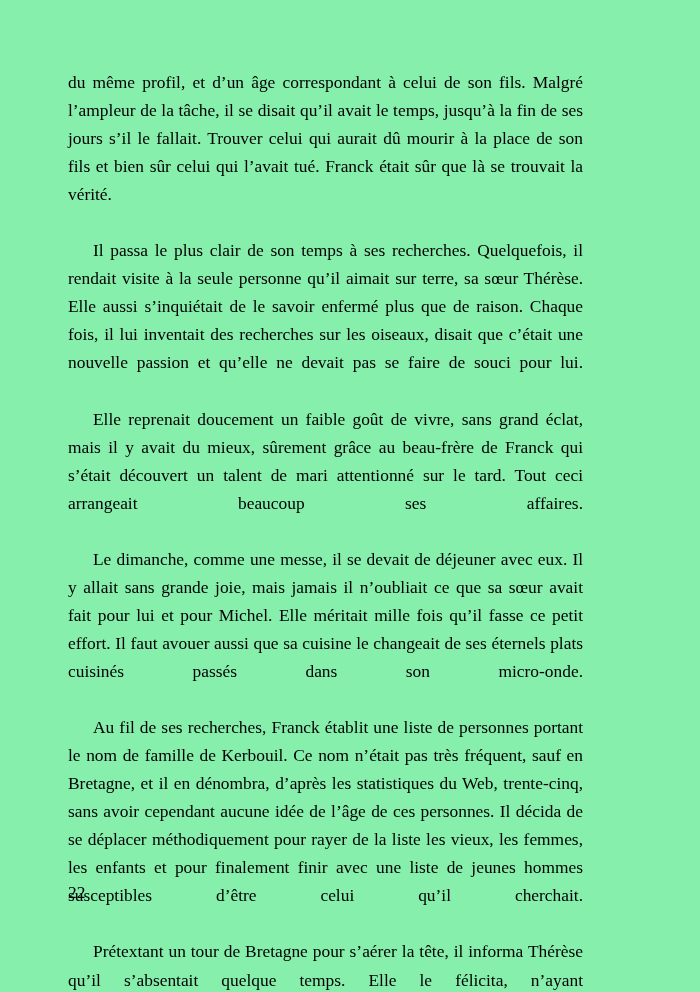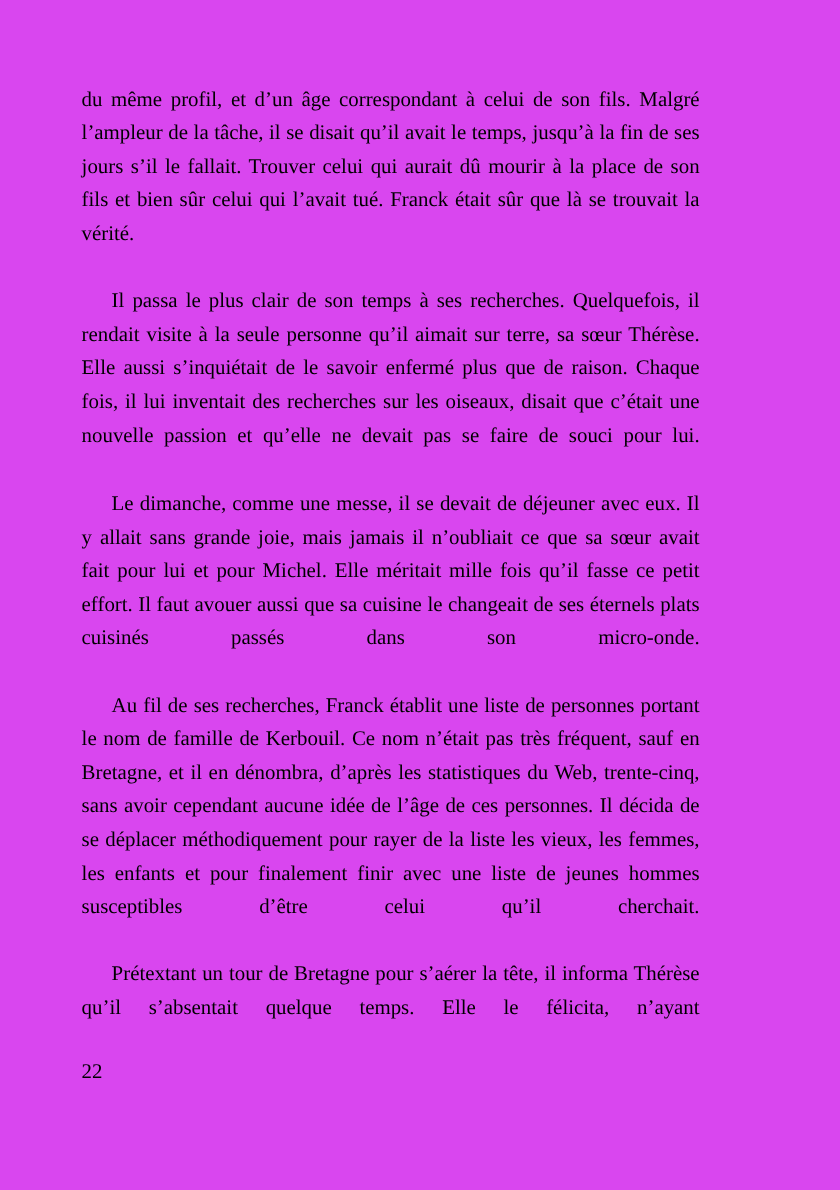--- a/index.html
+++ b/index.html
@@ -7,21 +7,21 @@
     margin: 0;
     padding: 0;
     background: #ffffff;
   }
 
   .page {
     position: relative;
     width: 700px;
     height: 992px;
     margin: 0 auto;
-    background: #d946ef;
+    background: #86efac;
     overflow: hidden;
     box-sizing: border-box;
   }
 
   .text-column {
     position: absolute;
     left: 68px;
     top: 68px;
     width: 515px;
   }
@@ -62,20 +62,21 @@
   }
 </style>
 </head>
 <body>
 
 <div class="page">
 
   <div class="text-column">
     <p class="paragraph first">du même profil, et d’un âge correspondant à celui de son fils. Malgré l’ampleur de la tâche, il se disait qu’il avait le temps, jusqu’à la fin de ses jours s’il le fallait. Trouver celui qui aurait dû mourir à la place de son fils et bien sûr celui qui l’avait tué. Franck était sûr que là se trouvait la vérité.</p>
     <p class="paragraph">Il passa le plus clair de son temps à ses recherches. Quelquefois, il rendait visite à la seule personne qu’il aimait sur terre, sa sœur Thérèse. Elle aussi s’inquiétait de le savoir enfermé plus que de raison. Chaque fois, il lui inventait des recherches sur les oiseaux, disait que c’était une nouvelle passion et qu’elle ne devait pas se faire de souci pour lui.</p>
+    <p class="paragraph">Elle reprenait doucement un faible goût de vivre, sans grand éclat, mais il y avait du mieux, sûrement grâce au beau-frère de Franck qui s’était découvert un talent de mari attentionné sur le tard. Tout ceci arrangeait beaucoup ses affaires.</p>
     <p class="paragraph">Le dimanche, comme une messe, il se devait de déjeuner avec eux. Il y allait sans grande joie, mais jamais il n’oubliait ce que sa sœur avait fait pour lui et pour Michel. Elle méritait mille fois qu’il fasse ce petit effort. Il faut avouer aussi que sa cuisine le changeait de ses éternels plats cuisinés passés dans son micro-onde.</p>
     <p class="paragraph">Au fil de ses recherches, Franck établit une liste de personnes portant le nom de famille de Kerbouil. Ce nom n’était pas très fréquent, sauf en Bretagne, et il en dénombra, d’après les statistiques du Web, trente-cinq, sans avoir cependant aucune idée de l’âge de ces personnes. Il décida de se déplacer méthodiquement pour rayer de la liste les vieux, les femmes, les enfants et pour finalement finir avec une liste de jeunes hommes susceptibles d’être celui qu’il cherchait.</p>
     <p class="paragraph">Prétextant un tour de Bretagne pour s’aérer la tête, il informa Thérèse qu’il s’absentait quelque temps. Elle le félicita, n’ayant</p>
   </div>
 
   <div class="folio">22</div>
 
 </div>
 
 </body></html>

